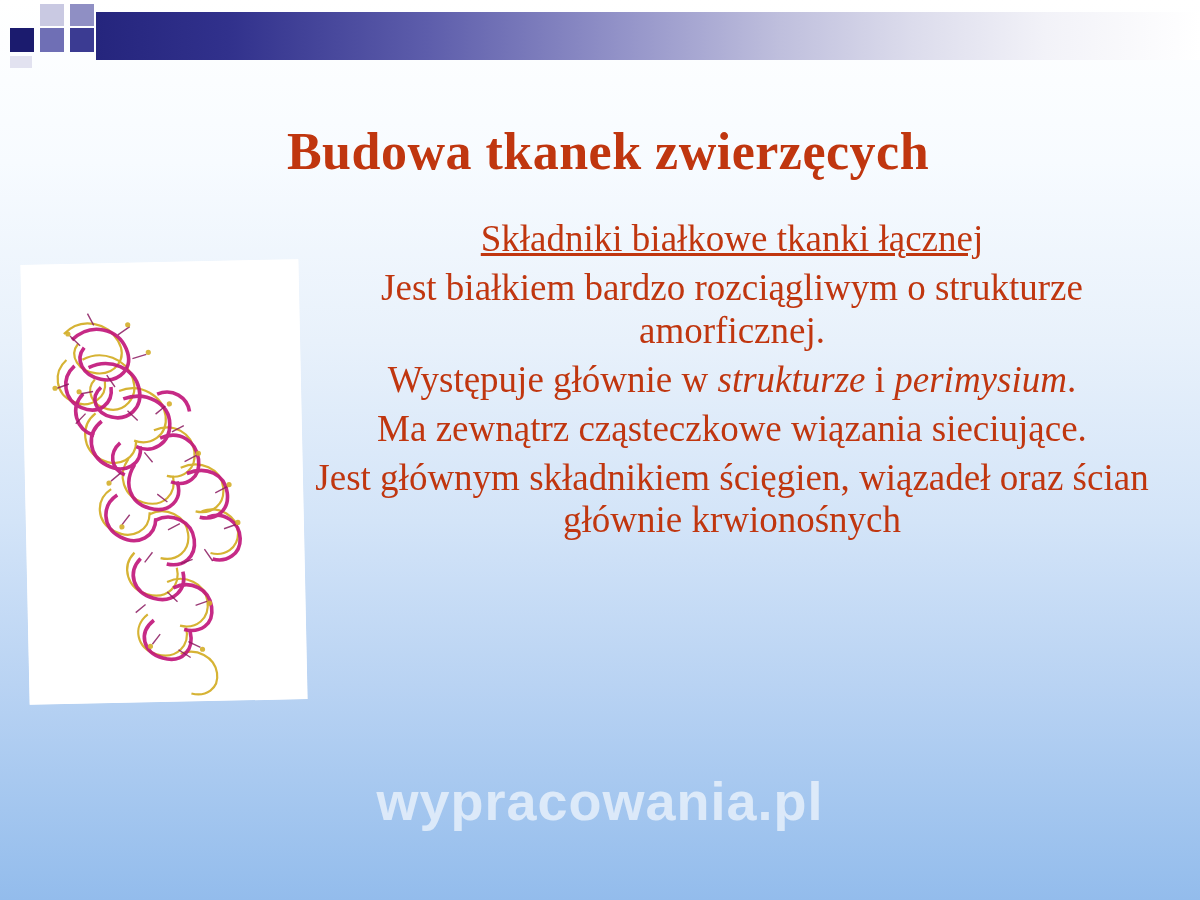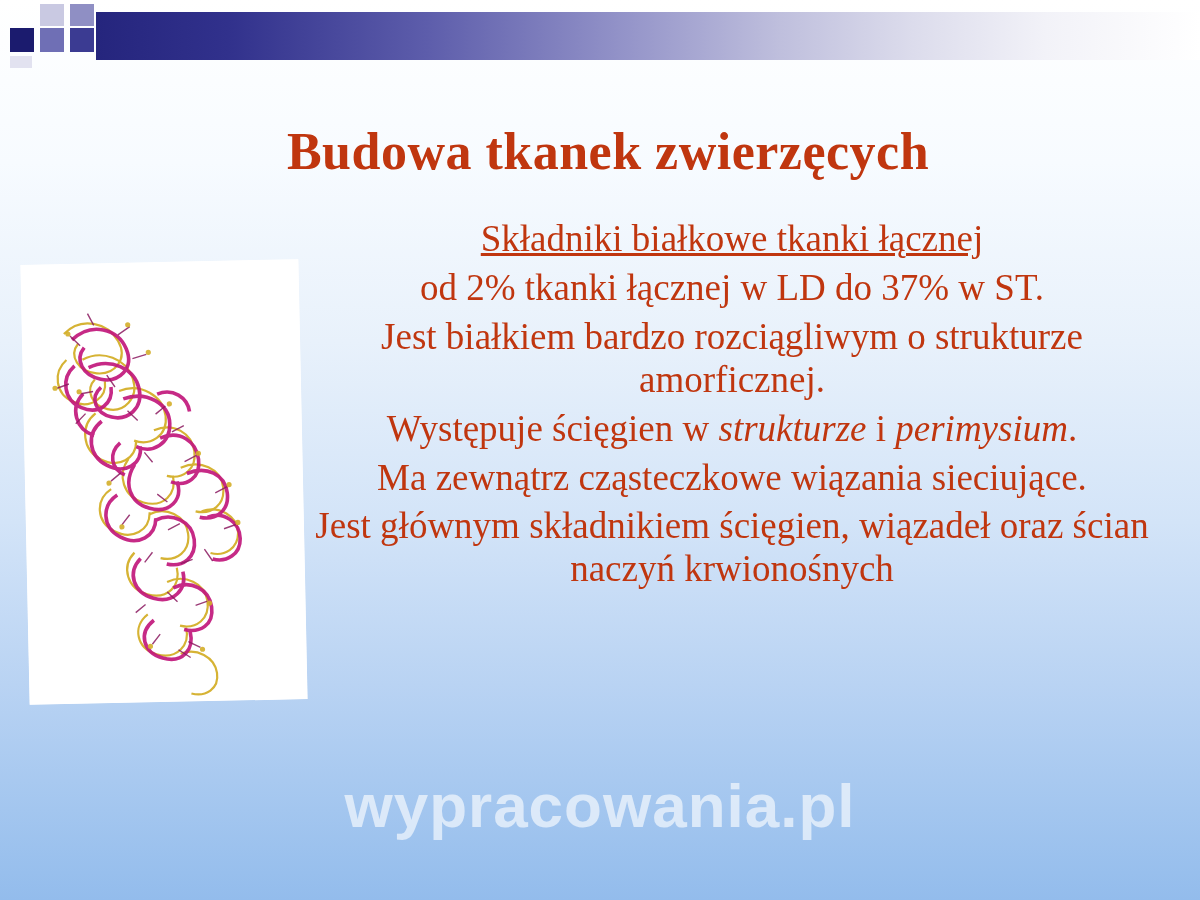--- a/index.html
+++ b/index.html
@@ -99,21 +99,21 @@
 
   
   .watermark {
     position: absolute;
     left: 0;
     top: 770px;
     width: 1200px;
     text-align: center;
     font-family: "Liberation Sans", sans-serif;
     font-weight: bold;
-    font-size: 62px;
+    font-size: 54px;
     color: rgba(255,255,255,0.62);
     letter-spacing: 1px;
     pointer-events: none;
   }
 </style>
 </head>
 <body>
 
 <div id="slide">
 
@@ -193,24 +193,23 @@
         <circle cx="32" cy="124" r="2.6"></circle>
           <circle cx="96" cy="264" r="2.6"></circle>
       </g>
     </svg>
   </div>
 
   <div class="body-text">
     <p class="line-head1">
       <span class="u">Składniki  białkowe tkanki łącznej</span>
     </p>
-    <p>od 2% tkanki łącznej w LD do 37% w ST.</p>
     <p>Jest białkiem bardzo rozciągliwym o strukturze amorficznej.</p>
     <p>
-      <span>Występuje ścięgien w </span><span class="it">strukturze</span><span> i </span><span class="it">perimysium</span><span>.</span>
+      <span>Występuje głównie w </span><span class="it">strukturze</span><span> i </span><span class="it">perimysium</span><span>.</span>
     </p>
     <p>Ma zewnątrz cząsteczkowe wiązania sieciujące.</p>
-    <p>Jest głównym składnikiem ścięgien, wiązadeł oraz ścian naczyń krwionośnych</p>
+    <p>Jest głównym składnikiem ścięgien, wiązadeł oraz ścian głównie krwionośnych</p>
   </div>
 
   <div class="watermark">wypracowania.pl</div>
 
 </div>
 
 </body></html>

